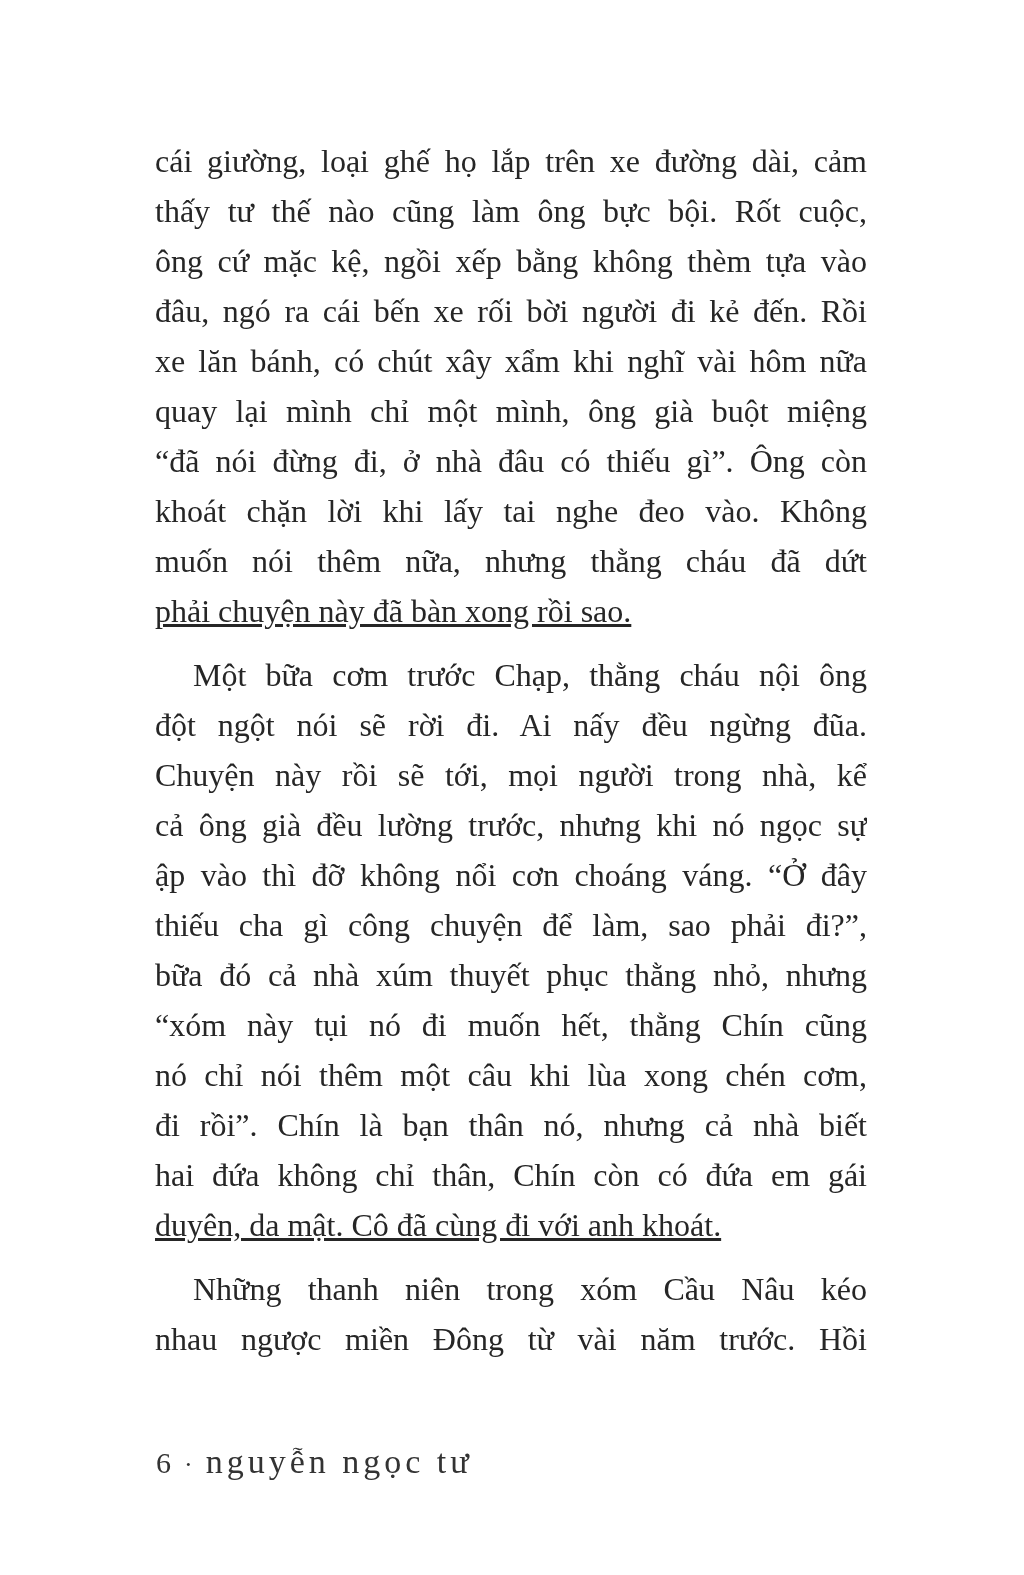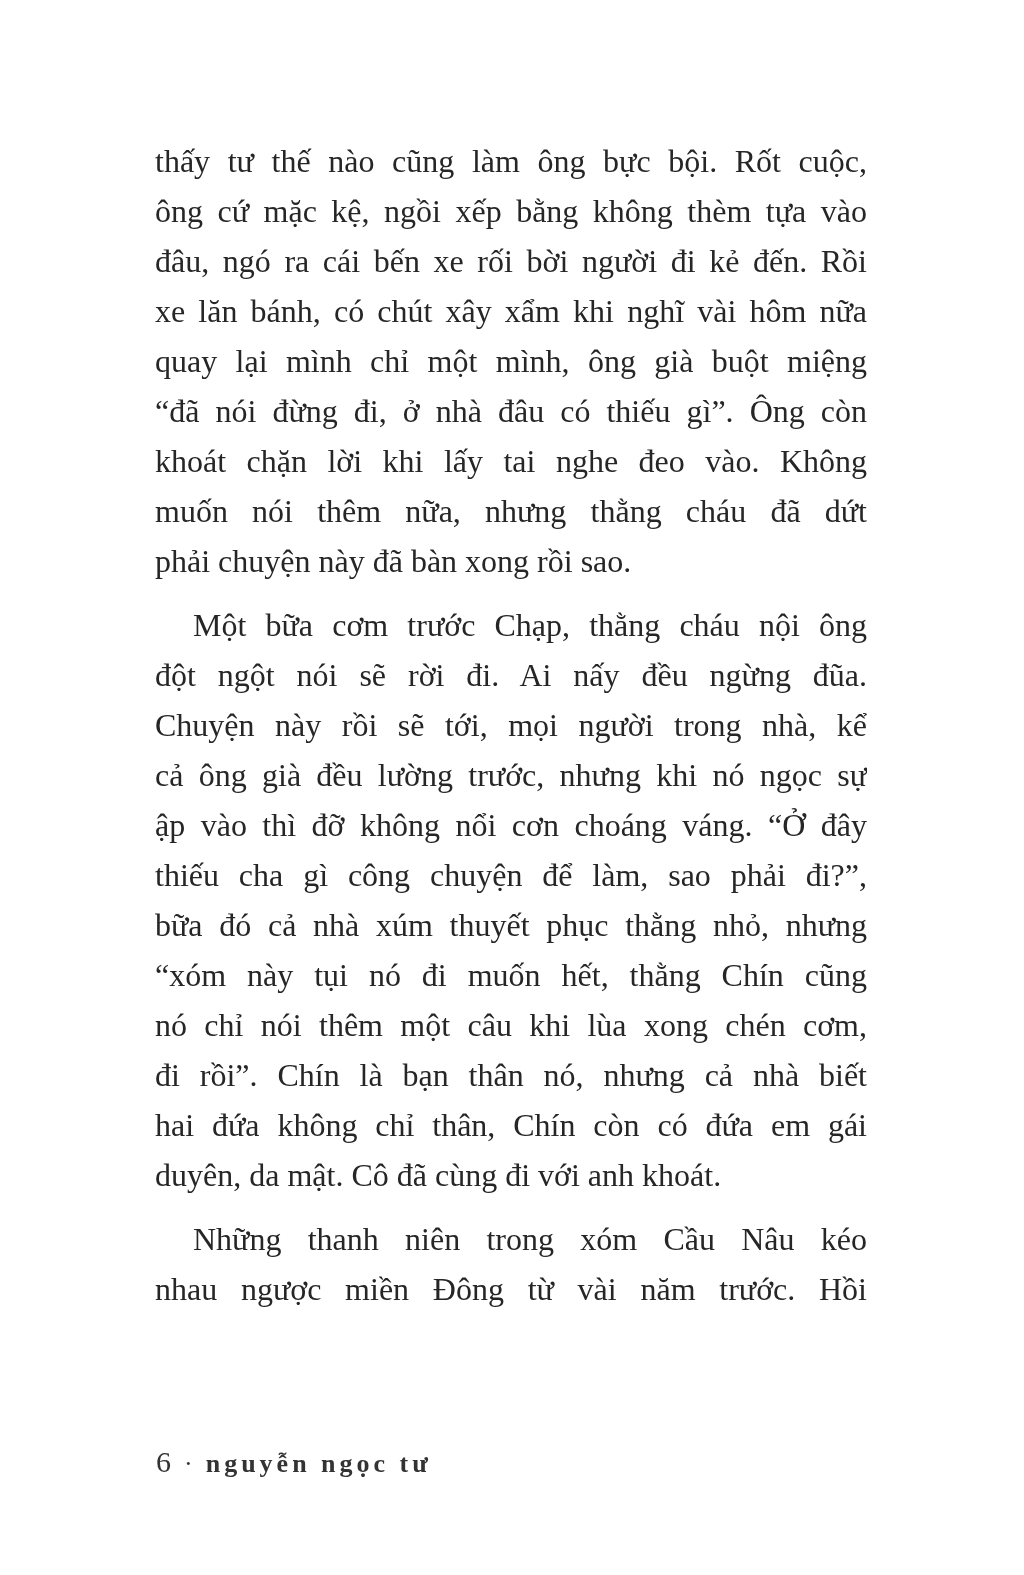--- a/index.html
+++ b/index.html
@@ -29,20 +29,21 @@
     line-height: 50px;
     height: 50px;
     overflow: hidden;
     text-align: justify;
     text-align-last: justify;
     white-space: nowrap; 
     white-space: normal;
   }
   .line.last {
     text-align-last: left;
+    text-decoration: underline;
   }
   .line.indent {
     text-indent: 38px;
   }
   .page-footer {
     position: absolute;
     left: 156px;
     top: 1442px;
     display: flex;
     align-items: baseline;
@@ -51,32 +52,32 @@
   .page-footer .page-number {
     font-size: 30px;
     line-height: 40px;
   }
   .page-footer .footer-separator {
     font-size: 26px;
     line-height: 40px;
     margin: 0 13px 0 13px;
   }
   .page-footer .footer-author {
-    font-size: 26px;
+    font-size: 34px;
     line-height: 40px;
     letter-spacing: 4px;
-    font-weight: bold;
   }
 </style>
 </head>
 <body>
 
 <main class="page-text">
 
   <div class="paragraph">
+    <div class="line">cái giường, loại ghế họ lắp trên xe đường dài, cảm</div>
     <div class="line">thấy tư thế nào cũng làm ông bực bội. Rốt cuộc,</div>
     <div class="line">ông cứ mặc kệ, ngồi xếp bằng không thèm tựa vào</div>
     <div class="line">đâu, ngó ra cái bến xe rối bời người đi kẻ đến. Rồi</div>
     <div class="line">xe lăn bánh, có chút xây xẩm khi nghĩ vài hôm nữa</div>
     <div class="line">quay lại mình chỉ một mình, ông già buột miệng</div>
     <div class="line">“đã nói đừng đi, ở nhà đâu có thiếu gì”. Ông còn</div>
     <div class="line">khoát chặn lời khi lấy tai nghe đeo vào. Không</div>
     <div class="line">muốn nói thêm nữa, nhưng thằng cháu đã dứt</div>
     <div class="line last">phải chuyện này đã bàn xong rồi sao.</div>
   </div>

